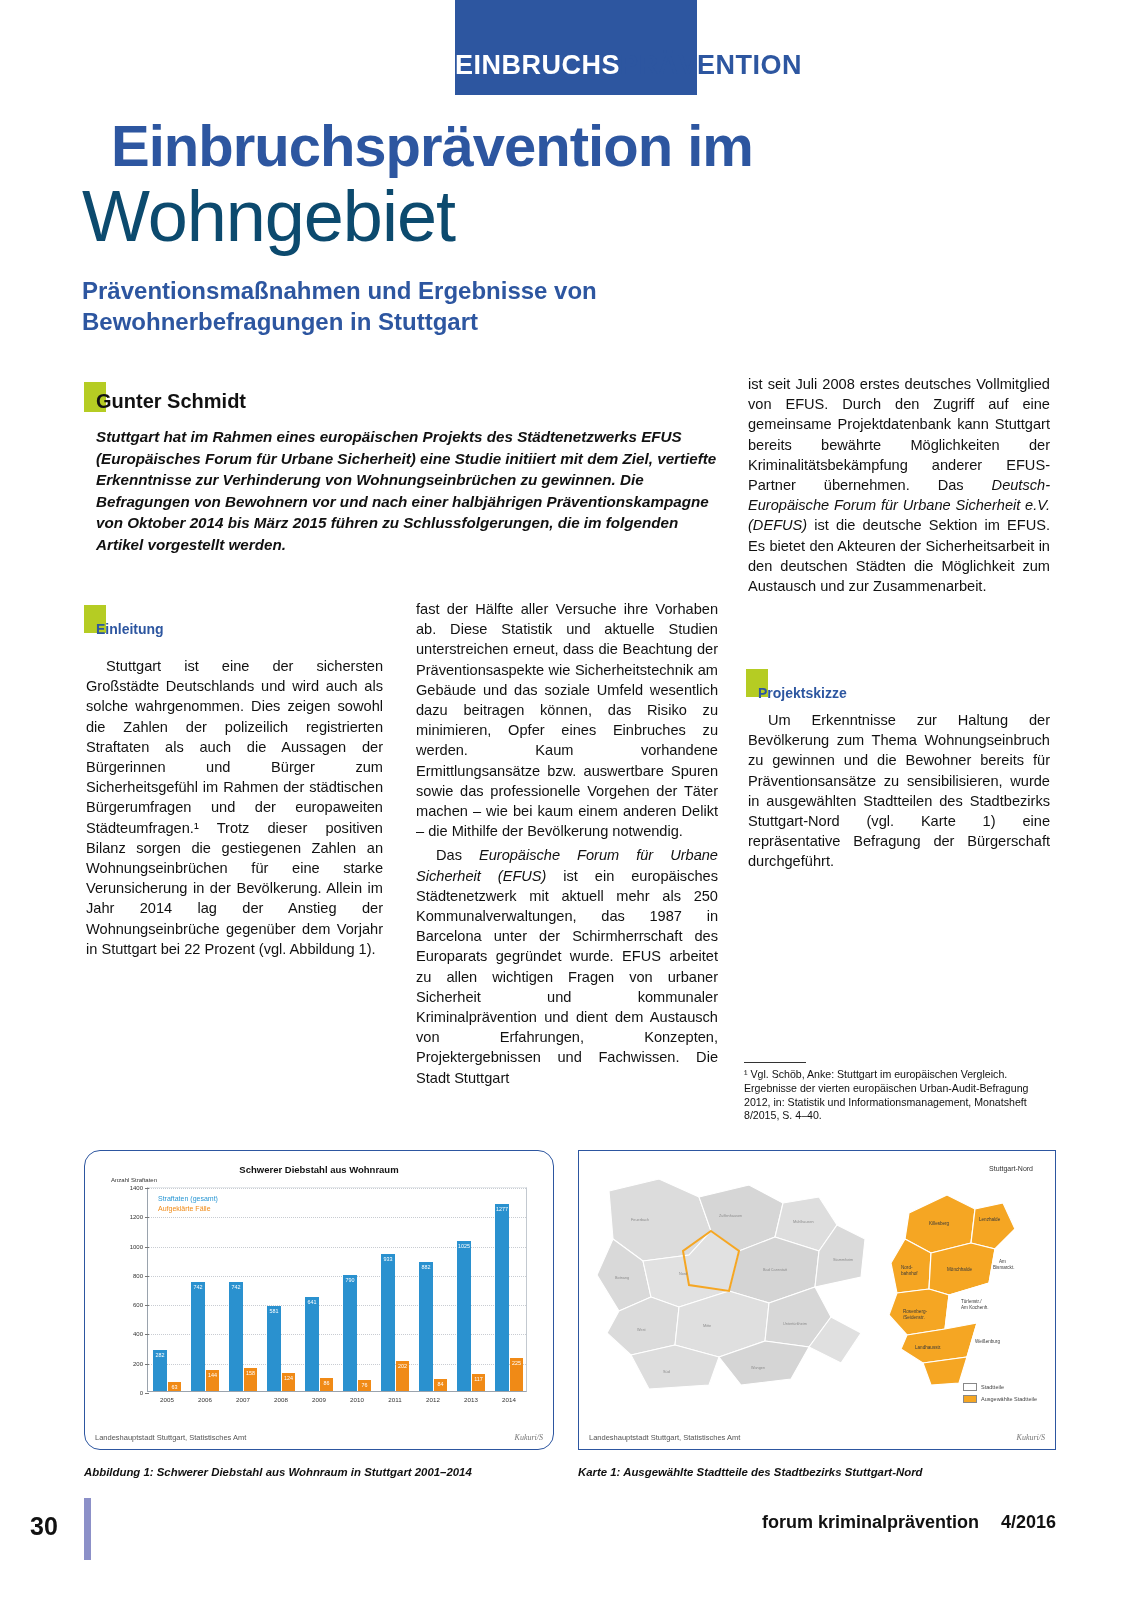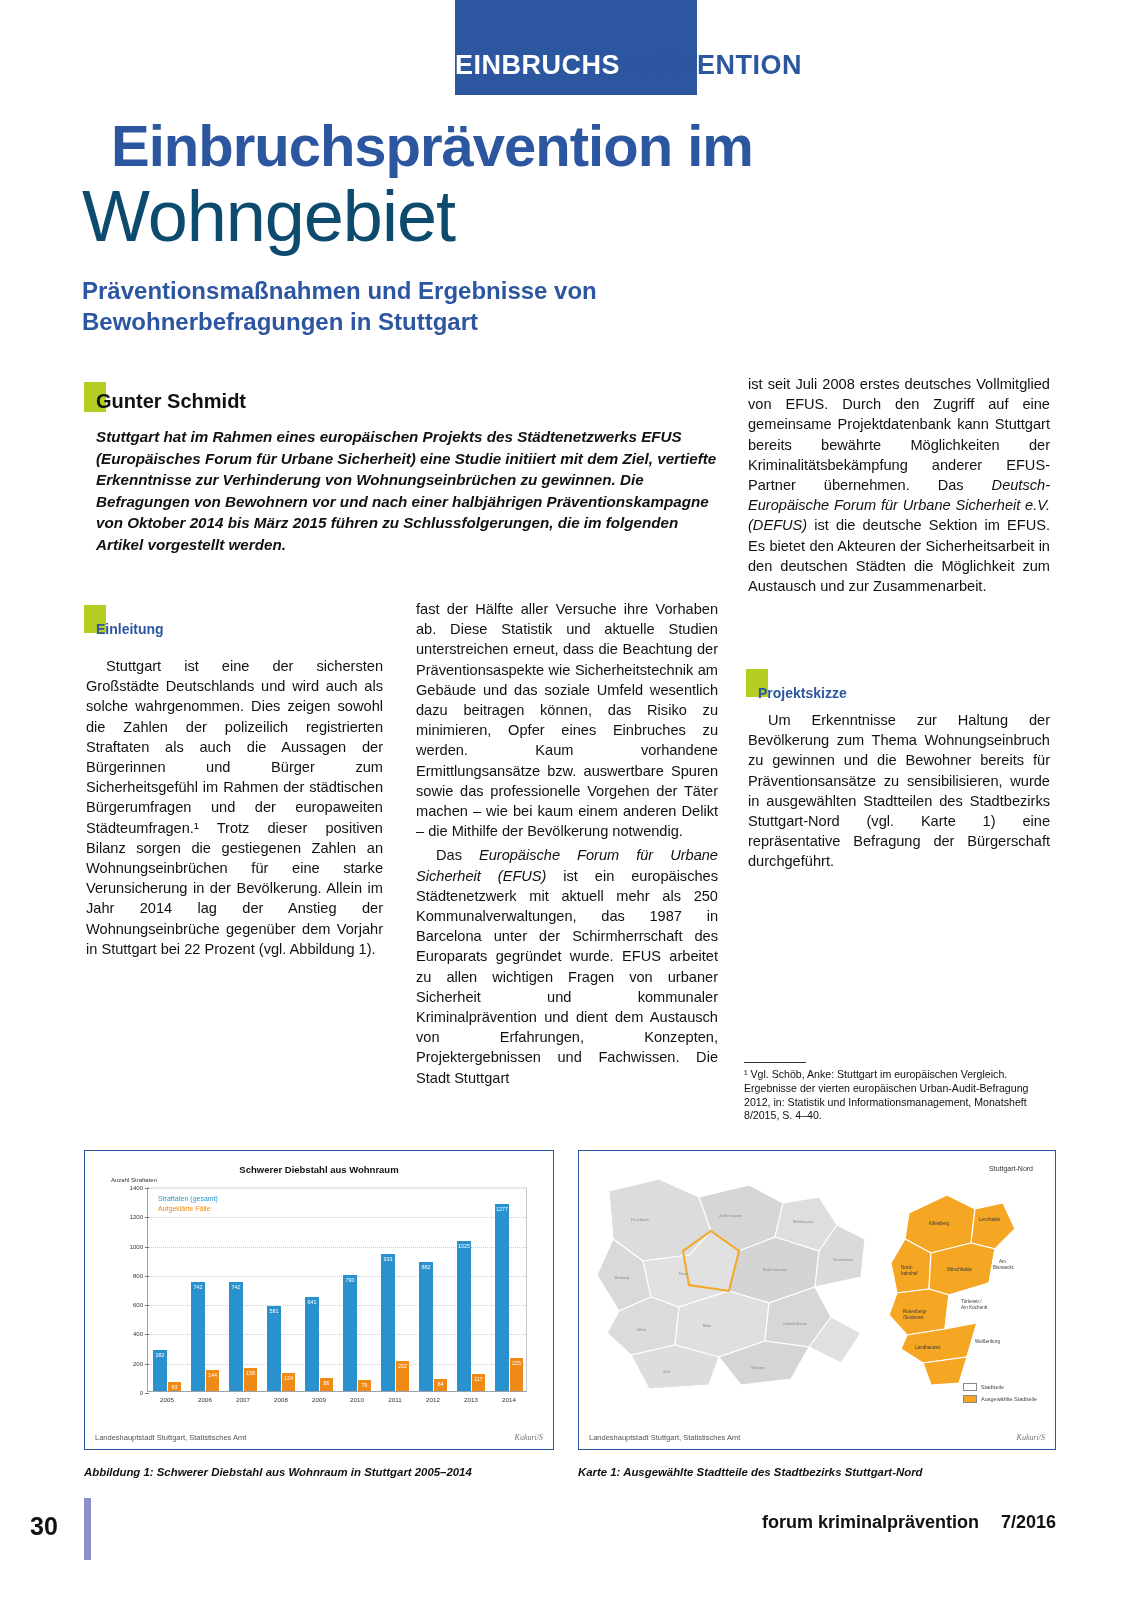--- a/index.html
+++ b/index.html
@@ -90,21 +90,21 @@
     position:absolute; left:744px; top:1068px; width:312px;
     font-family:"Liberation Sans", sans-serif;
     font-size:10.6px; line-height:1.3; color:#111;
   }
 
   
   .figbox {
     position:absolute; border:1.5px solid #2d56a0; background:#fff;
     box-sizing:border-box;
   }
-  .fig-left  { left:84px;  top:1150px; width:470px; height:300px; }
+  .fig-left  { left:84px;  top:1150px; width:470px; height:300px;border-radius:16px; }
   .fig-right { left:578px; top:1150px; width:478px; height:300px; }
   .fig-source {
     position:absolute; bottom:7px; left:10px;
     font-family:"Liberation Sans", sans-serif; font-size:7.5px; color:#555;
   }
   .fig-credit {
     position:absolute; bottom:7px; right:10px;
     font-family:"Liberation Serif", serif; font-size:8px; color:#777;
     font-style:italic;
   }
@@ -353,21 +353,21 @@
         </div>
         <div class="bar orange" style="height: 32.9464px;">
           <span class="val">225</span>
         </div>
         <div class="xlab">2014</div>
       </div>
     </div>
   <div class="fig-source">Landeshauptstadt Stuttgart, Statistisches Amt</div>
   <div class="fig-credit">Kukuri/S</div>
 </div>
-<div class="caption cap-left">Abbildung 1: Schwerer Diebstahl aus Wohnraum in Stuttgart 2005–2014</div>
+<div class="caption cap-left">Abbildung 1: Schwerer Diebstahl aus Wohnraum in Stuttgart 2001–2014</div>
 
 <div class="figbox fig-right">
   <svg width="474" height="255" viewBox="0 0 474 255" style="position:absolute;left:0;top:0;">
 
     <g stroke="#ffffff" stroke-width="1.1">
       <polygon points="30,40 80,28 120,46 132,80 110,104 64,110 34,88" fill="#dcdcdc"></polygon>
       <polygon points="120,46 170,34 204,52 196,86 160,100 132,80" fill="#d6d6d6"></polygon>
       <polygon points="204,52 240,46 258,74 240,100 196,86" fill="#dedede"></polygon>
       <polygon points="34,88 64,110 72,146 40,160 18,124" fill="#d9d9d9"></polygon>
       <polygon points="64,110 110,104 132,80 160,100 150,140 100,156 72,146" fill="#e1e1e1"></polygon>
@@ -435,14 +435,14 @@
     <div><span class="sw" style="background:#f5a623"></span><span>Ausgewählte Stadtteile</span></div>
   </div>
   <div class="fig-source">Landeshauptstadt Stuttgart, Statistisches Amt</div>
   <div class="fig-credit">Kukuri/S</div>
 </div>
 <div class="caption cap-right">Karte 1: Ausgewählte Stadtteile des Stadtbezirks Stuttgart-Nord</div>
 
 <div class="pg-num">30</div>
 <div class="pg-bar"></div>
 <div class="footer-right">
-  <span>forum kriminalprävention</span><span class="iss">7/2016</span>
+  <span>forum kriminalprävention</span><span class="iss">4/2016</span>
 </div>
 
 </body></html>

